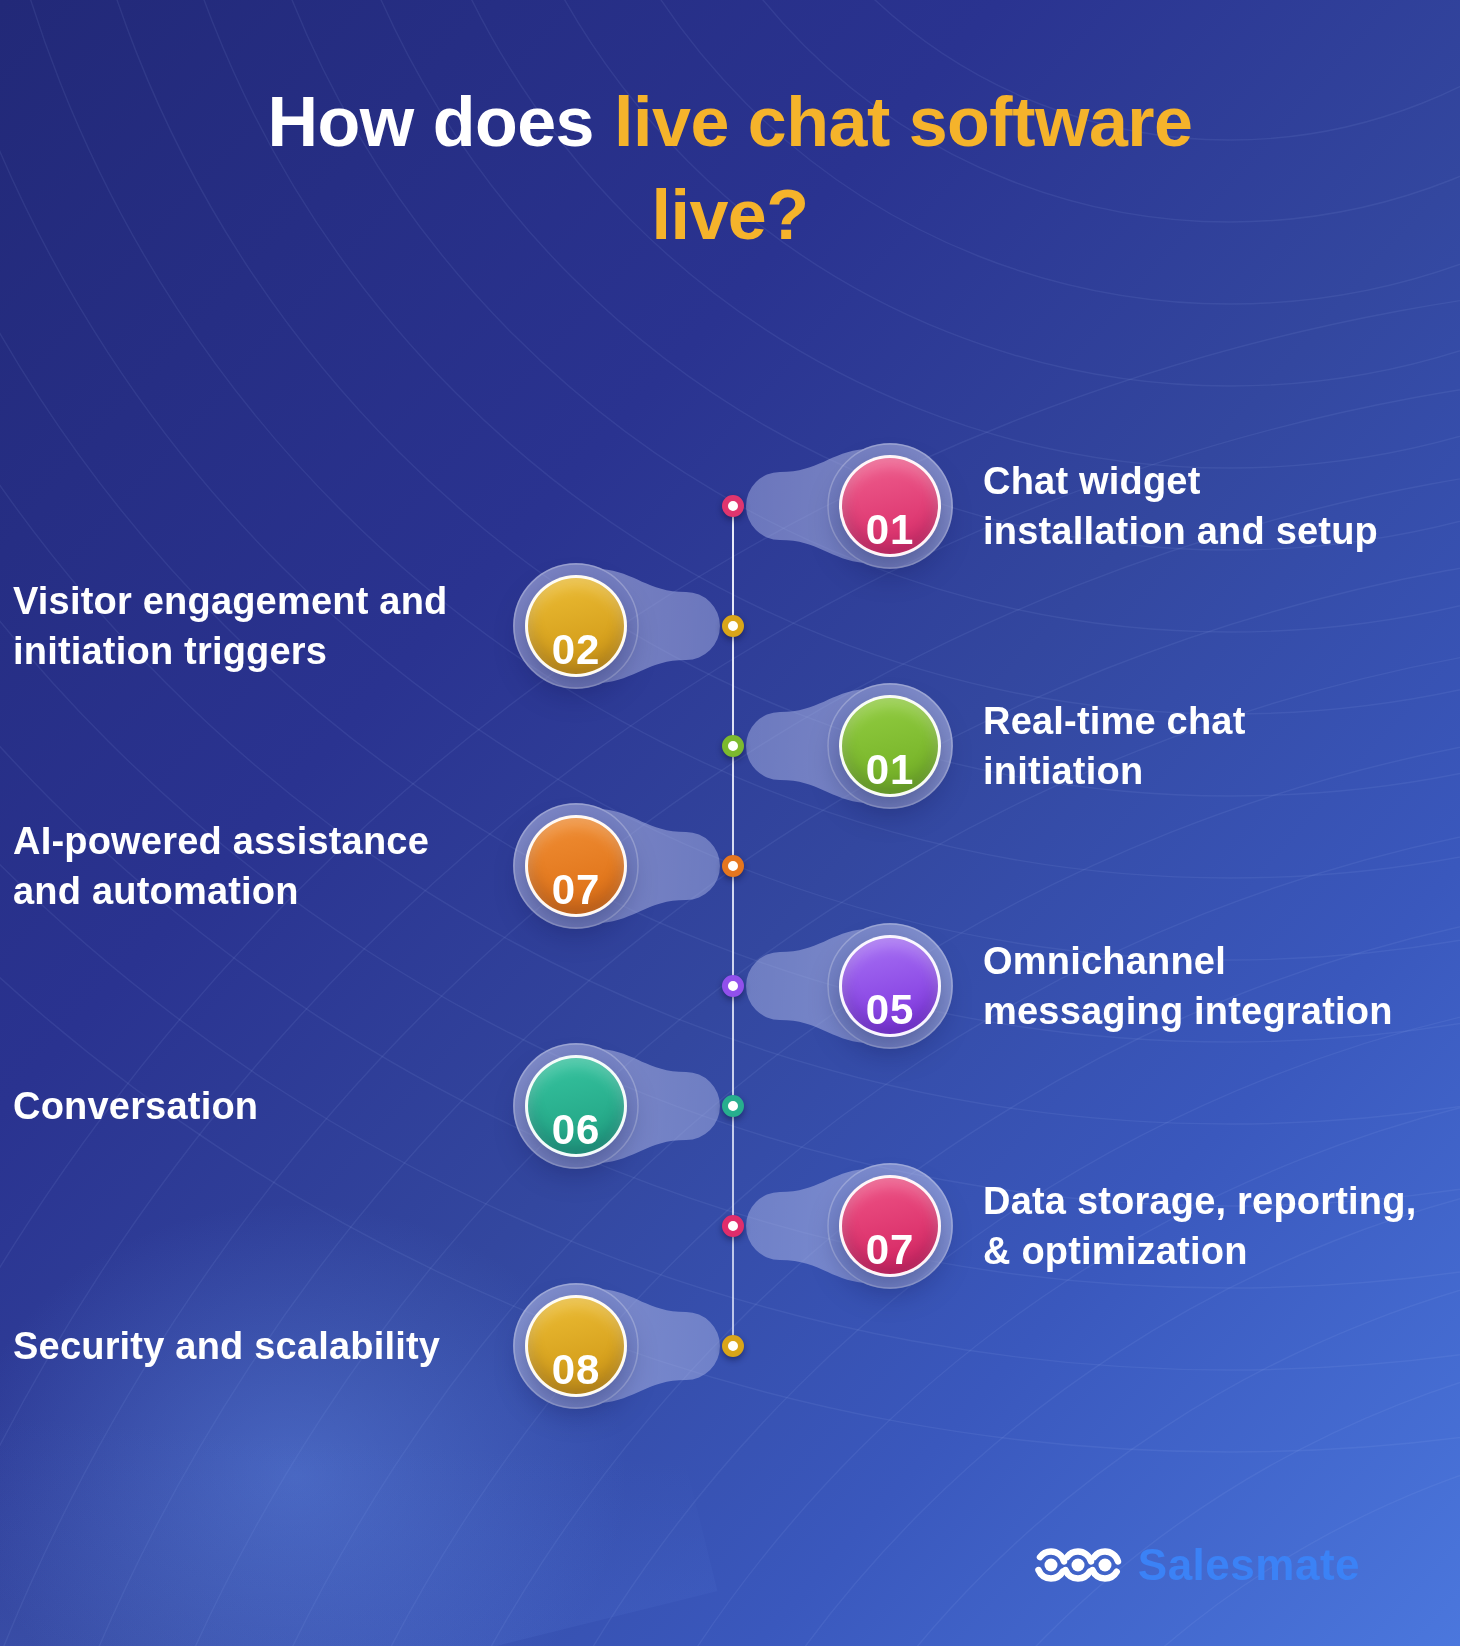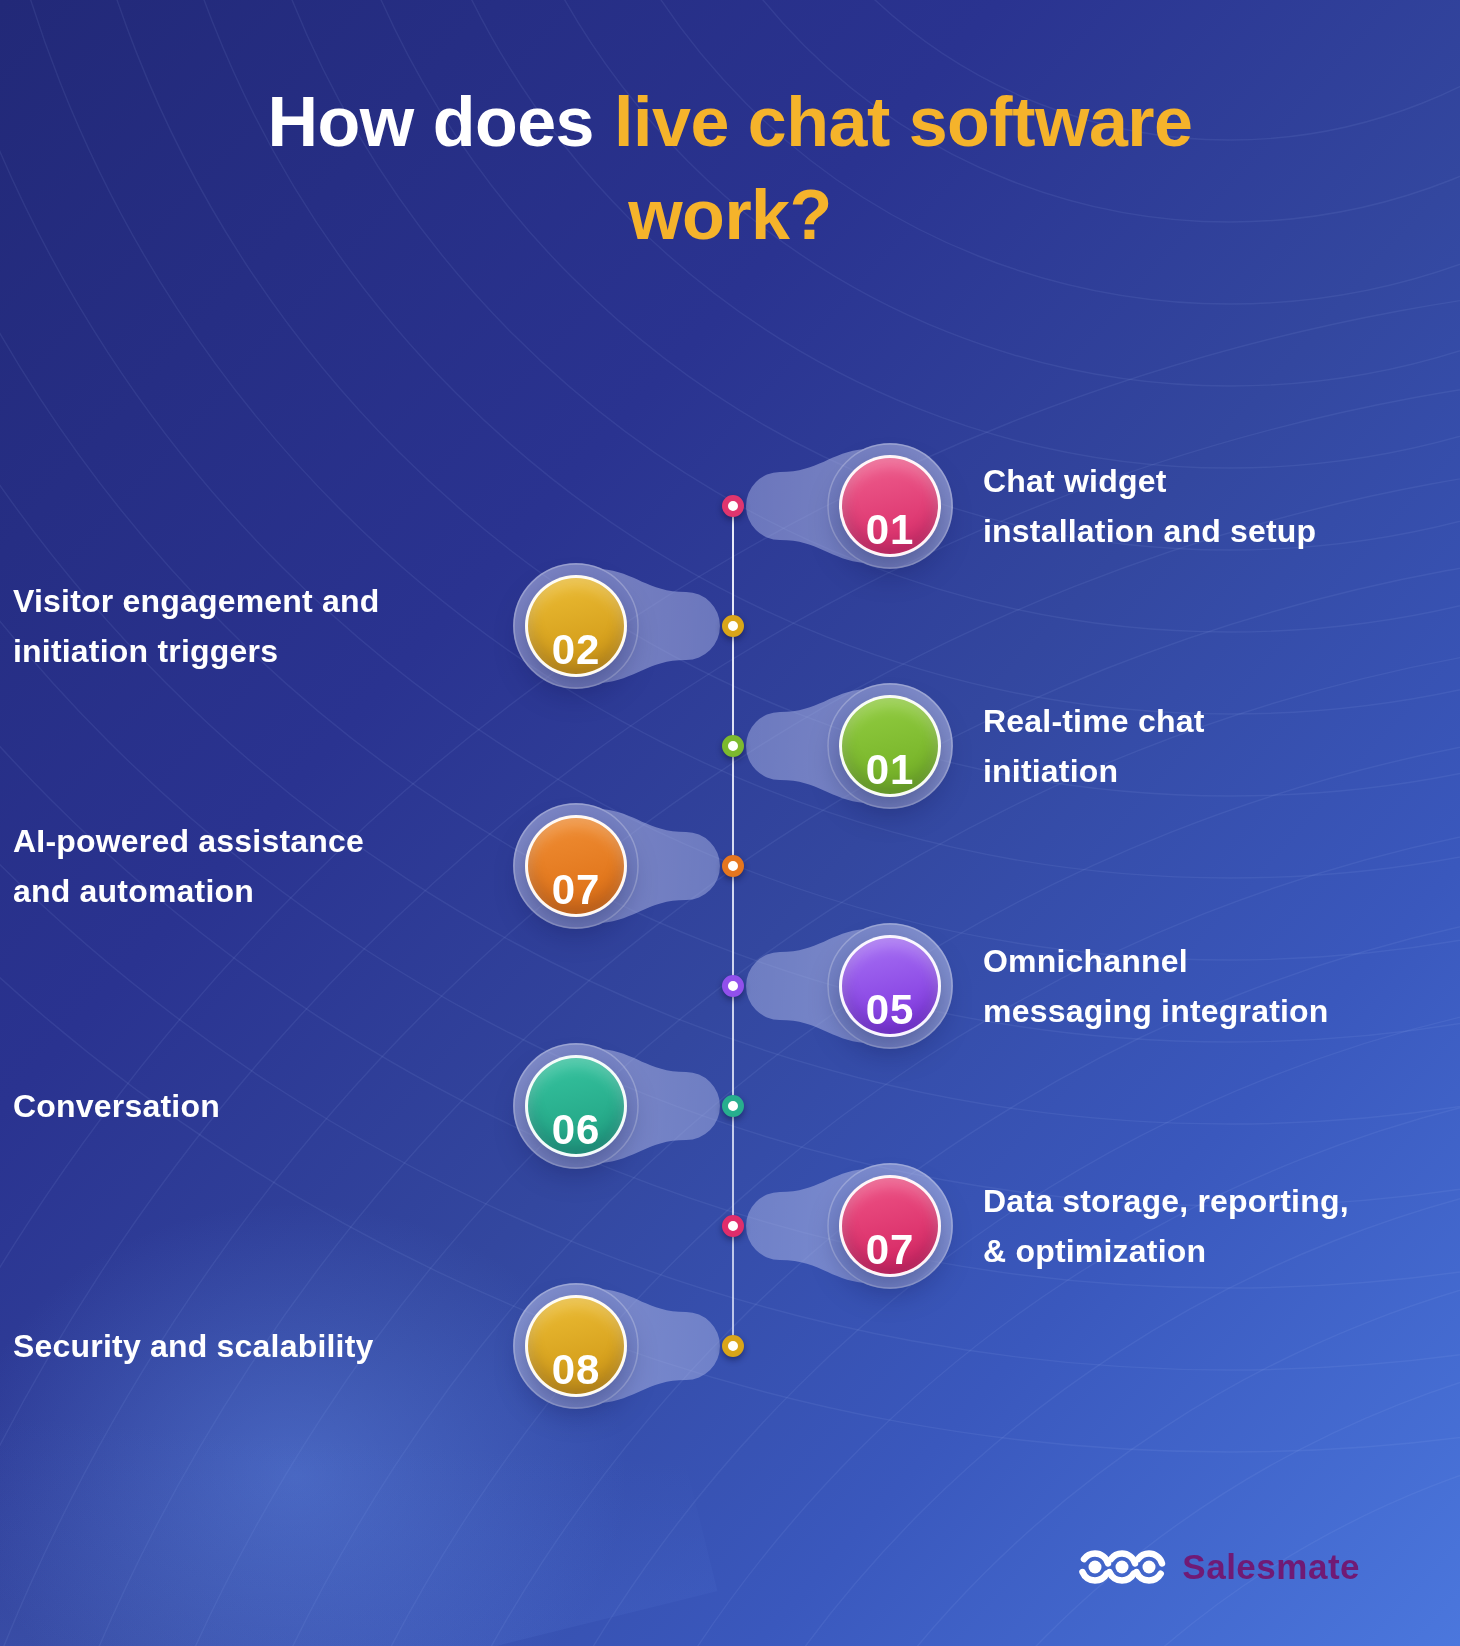--- a/index.html
+++ b/index.html
@@ -48,42 +48,42 @@
   .step.right .badge{left:839px;}
   .step.left  .badge{left:525px;}
   .badge span{color:#ffffff;font-size:42px;font-weight:bold;letter-spacing:1px;}
   .dot{
     position:absolute;left:722px;top:-11px;width:22px;height:22px;border-radius:50%;
     box-sizing:border-box;background:#ffffff;border:6px solid var(--c);
     box-shadow:0 3px 6px rgba(8,10,50,0.45);z-index:3;
   }
   .label{
     position:absolute;top:0;transform:translateY(-50%);
-    color:#ffffff;font-size:32px;font-weight:600;line-height:50px;letter-spacing:0.2px;
+    color:#ffffff;font-size:38px;font-weight:600;line-height:50px;letter-spacing:0.2px;
   }
   .step.right .label{left:983px;text-align:left;width:470px;}
   .step.left  .label{right:977px;width:470px;}
   .label .ln{display:block;}
 
   
   .s1{--c:#E0356E;--g1:#F0608F;--g2:#D62765;}
   .s2{--c:#D9A519;--g1:#EDBE35;--g2:#CB9212;}
   .s3{--c:#7CBA2E;--g1:#93CE42;--g2:#6FAC22;}
   .s4{--c:#E5761F;--g1:#F18F35;--g2:#DB6C12;}
   .s5{--c:#9150EC;--g1:#A873F5;--g2:#7B30DB;}
   .s6{--c:#27AE8E;--g1:#36C5A0;--g2:#1F9D7F;}
   .s7{--c:#E02D6B;--g1:#EF5587;--g2:#D2215F;}
   .s8{--c:#D9A519;--g1:#EDBE35;--g2:#CB9212;}
 
   
   .brand{
     position:absolute;right:100px;bottom:56px;z-index:3;
     display:flex;align-items:center;gap:16px;
   }
-  .brand-name{color:#701a75;font-size:35px;font-weight:bold;letter-spacing:0.5px;}
+  .brand-name{color:#3b82f6;font-size:44px;font-weight:bold;letter-spacing:0.5px;}
 </style>
 </head>
 <body>
 
 <svg id="bg-arcs" width="1460" height="1646" viewBox="0 0 1460 1646">
     <circle cx="1230" cy="-380" r="520"></circle>
     <circle cx="1230" cy="-380" r="602"></circle>
     <circle cx="1230" cy="-380" r="684"></circle>
     <circle cx="1230" cy="-380" r="766"></circle>
     <circle cx="1230" cy="-380" r="848"></circle>
@@ -112,21 +112,21 @@
     <circle cx="1780" cy="2370" r="1830"></circle>
     <circle cx="1780" cy="2370" r="1918"></circle>
     <circle cx="1780" cy="2370" r="2006"></circle>
     <circle cx="1780" cy="2370" r="2094"></circle>
   </svg>
 <div class="glow-bl"></div>
 <div class="sweep"></div>
 
 <h1>
   <span class="t-line"><span class="t-white">How does</span><span class="t-accent">live chat software</span></span>
-  <span class="t-line t-accent">work?</span>
+  <span class="t-line t-accent">live?</span>
 </h1>
 
 <div class="tl-line"></div>
 
 <div class="step right s1" style="top:506px">
   <svg class="connector" width="240" height="140" viewBox="0 0 240 140">
     <defs>
         <linearGradient id="cg1" gradientUnits="userSpaceOnUse" x1="13" y1="0" x2="220" y2="0">
           <stop offset="0" stop-color="#A9B3E4"></stop>
           <stop offset="1" stop-color="#CED4F7"></stop>

